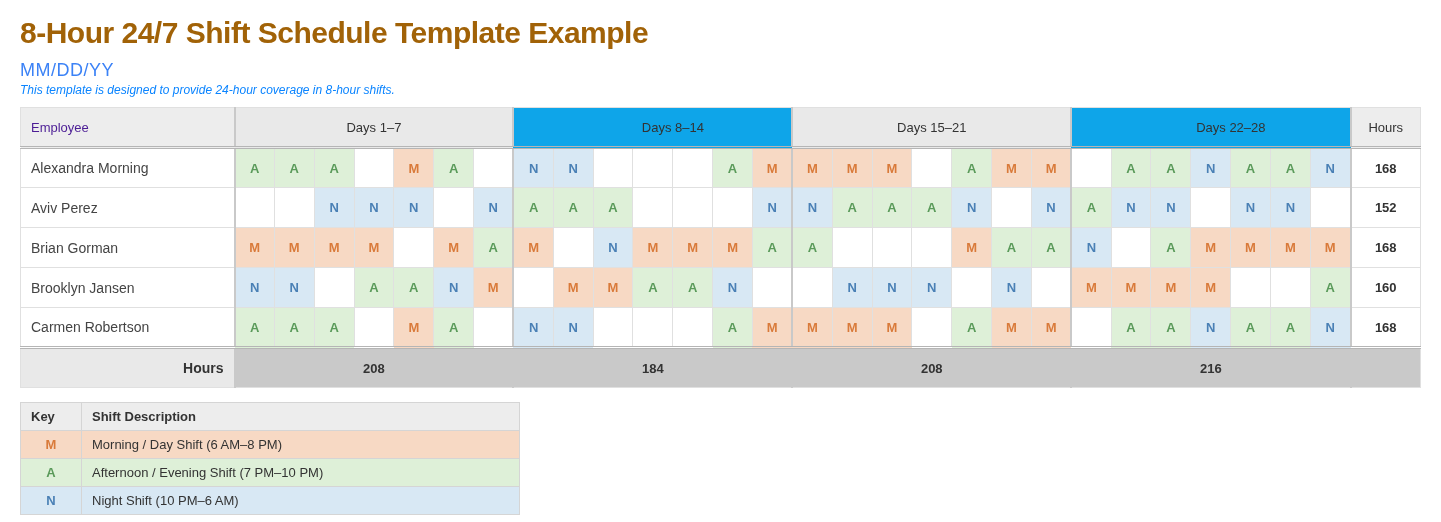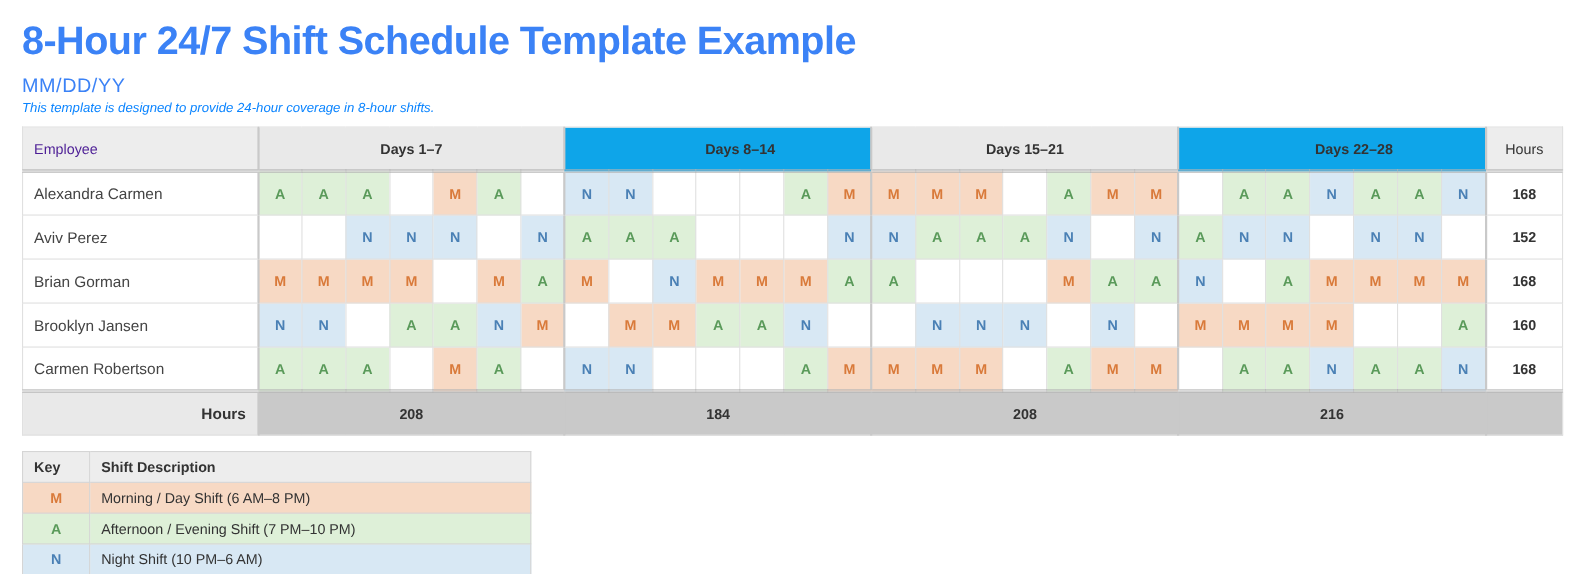--- a/index.html
+++ b/index.html
@@ -5,23 +5,23 @@
   body {
     margin: 0;
     padding: 16px 20px;
     font-family: "Century Gothic", "Gill Sans", "Segoe UI", sans-serif;
     color: #333;
     background: #fff;
     font-size: 14px;
   }
   h1 {
     margin: 0 0 10px 0;
-    font-size: 36px;
-    font-weight: 700;
-    color: #3b82f6;
+    font-size: 30px;
+    font-weight: 700;
+    color: #a16207;
     letter-spacing: -0.5px;
   }
   .date-row {
     display: flex;
     align-items: baseline;
     gap: 28px;
     margin-bottom: 2px;
   }
   .date-label {
     font-size: 17px;
@@ -56,21 +56,21 @@
     width: 214px;
     text-align: left;
     padding-left: 10px;
   }
   table.sched th.emp-h {
     background: #ededed;
     font-weight: 400;
     color: #4c1d95;
   }
   table.sched th.grp {
-    font-weight: 700;
+    font-weight: 400;
     color: #333;
   }
   table.sched th.grp.a { background: #e9e9e9; }
   table.sched th.grp.b { background: #0ea5e9; padding-left: 40px; }
   table.sched th.hours-h {
     background: #ededed;
     font-weight: 400;
     width: 70px;
   }
   table.sched td.emp { font-size: 14px; color: #444; }
@@ -112,21 +112,21 @@
     margin-top: 14px;
   }
   .keytitle {
     font-size: 20px;
     color: #555;
     padding-left: 60px;
   }
   table.key {
     border-collapse: collapse;
     font-size: 13px;
-    width: 463px;
+    width: 500px;
   }
   table.key th, table.key td {
     border: 1px solid #d5d5d5;
     padding: 6px 10px;
     text-align: left;
   }
   table.key th {
     background: #ededed;
     font-weight: 700;
     color: #333;
@@ -158,21 +158,21 @@
   <tbody id="sched-body">
       <tr class="header">
         <th class="emp-h">Employee</th>
         <th class="grp a sep-l" colspan="7">Days 1–7</th>
         <th class="grp b sep-l" colspan="7">Days 8–14</th>
         <th class="grp a sep-l" colspan="7">Days 15–21</th>
         <th class="grp b sep-l" colspan="7">Days 22–28</th>
         <th class="hours-h sep-l">Hours</th>
       </tr>
       <tr>
-        <td class="emp">Alexandra Carmen</td>
+        <td class="emp">Alexandra Morning</td>
         <td class="day code-A sep-l">A</td>
         <td class="day code-A">A</td>
         <td class="day code-A">A</td>
         <td class="day code-"></td>
         <td class="day code-M">M</td>
         <td class="day code-A">A</td>
         <td class="day code-"></td>
         <td class="day code-N sep-l">N</td>
         <td class="day code-N">N</td>
         <td class="day code-"></td>

